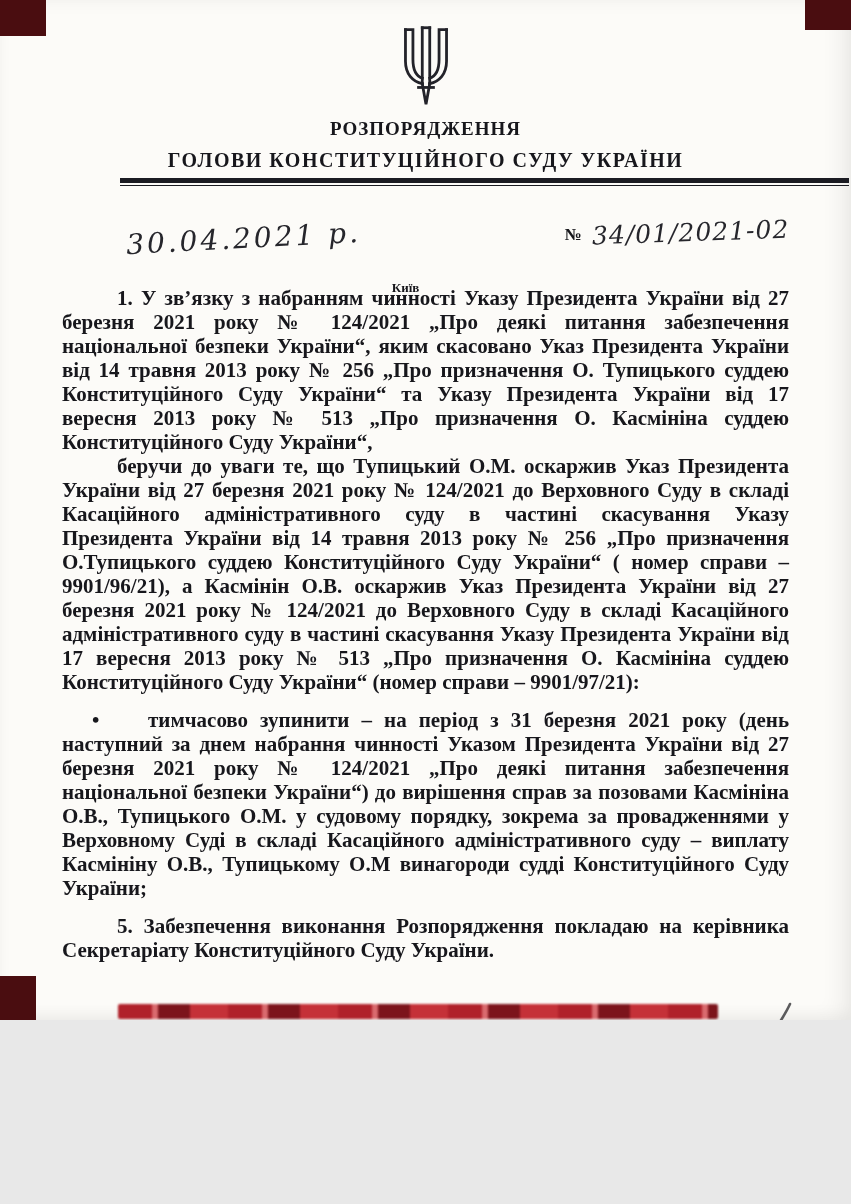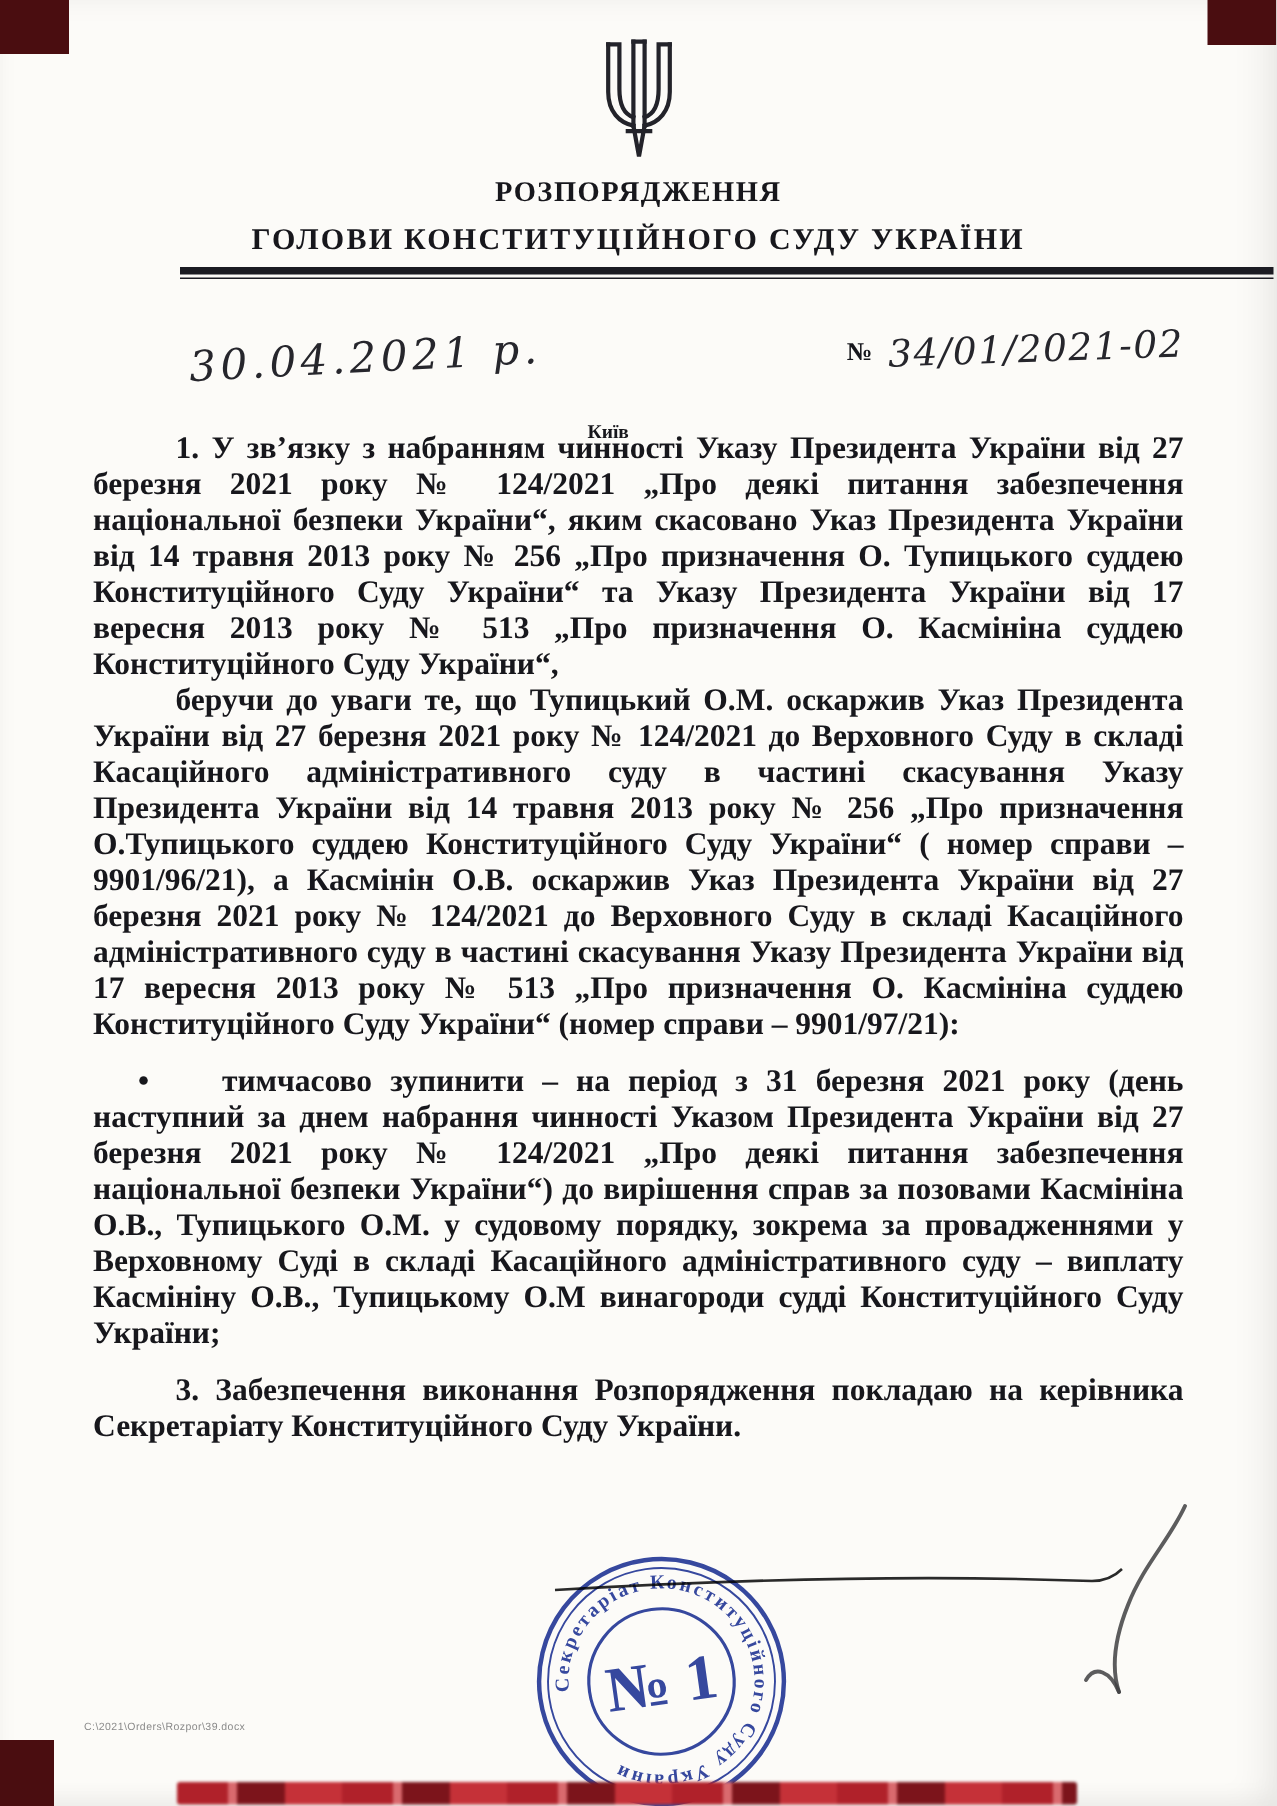--- a/index.html
+++ b/index.html
@@ -1,17 +1,17 @@
 <!DOCTYPE html>
 <html style="--ink: #17171c; --stamp-blue: #2b3f9e; --corner-maroon: #4a0d10; --strip-red: #b0212a;"><head>
 <meta charset="utf-8">
 <style>
   html,body{margin:0;padding:0;background:#e8e8e8;}
   .page{
-    position:relative; width:851px; height:1204px; margin:0 auto;
+    position:relative; width:851px; height:1020px; margin:0 auto;
     background:#fcfbf8; overflow:hidden;
     font-family:"Liberation Serif","DejaVu Serif",serif;
     color:var(--ink,#17171c);
     box-shadow: inset -12px 0 20px rgba(0,0,0,.05), inset 0 -6px 14px rgba(0,0,0,.04);
   }
   .corner{position:absolute; background:var(--corner-maroon,#4a0d10);}
   .corner.tl{left:0;top:0;width:46px;height:36px;}
   .corner.tr{right:0;top:0;width:46px;height:30px;}
   .corner.bl{left:0;bottom:0;width:36px;height:44px;}
 
@@ -113,21 +113,21 @@
       <span class="hw hw-num">34/01/2021-02</span>
     </span>
   </div>
 
   <div class="bodytext">
     <p class="para">1. У зв’язку з набранням чинності Указу Президента України від 27 березня 2021 року № 124/2021 „Про деякі питання забезпечення національної безпеки України“, яким скасовано Указ Президента України від 14 травня 2013 року № 256 „Про призначення О. Тупицького суддею Конституційного Суду України“ та Указу Президента України від 17 вересня 2013 року № 513 „Про призначення О. Касмініна суддею Конституційного Суду України“,</p>
     <p class="para">беручи до уваги те, що Тупицький О.М. оскаржив Указ Президента України від 27 березня 2021 року № 124/2021 до Верховного Суду в складі Касаційного адміністративного суду в частині скасування Указу Президента України від 14 травня 2013 року № 256 „Про призначення О.Тупицького суддею Конституційного Суду України“ ( номер справи – 9901/96/21), а Касмінін О.В. оскаржив Указ Президента України від 27 березня 2021 року № 124/2021 до Верховного Суду в складі Касаційного адміністративного суду в частині скасування Указу Президента України від 17 вересня 2013 року № 513 „Про призначення О. Касмініна суддею Конституційного Суду України“ (номер справи – 9901/97/21):</p>
     <p class="para b gap">
       <span class="bullet-char">•</span><span>тимчасово зупинити – на період з 31 березня 2021 року (день наступний за днем набрання чинності Указом Президента України від 27 березня 2021 року № 124/2021 „Про деякі питання забезпечення національної безпеки України“) до вирішення справ за позовами Касмініна О.В., Тупицького О.М. у судовому порядку, зокрема за провадженнями у Верховному Суді в складі Касаційного адміністративного суду – виплату Касмініну О.В., Тупицькому О.М винагороди судді Конституційного Суду України;</span>
     </p>
-    <p class="para gap">3. Забезпечення виконання Розпорядження покладаю на керівника Секретаріату Конституційного Суду України.</p>
+    <p class="para gap">5. Забезпечення виконання Розпорядження покладаю на керівника Секретаріату Конституційного Суду України.</p>
   </div>
 
   <svg class="underline-svg" viewBox="0 0 384 26">
     <path d="M2,16 C120,9 250,6 360,10 C370,10 376,6 380,2"></path>
   </svg>
 
   <svg class="signature-svg" viewBox="0 0 180 140">
     <path d="M150,6 C140,28 122,46 112,72 C104,92 100,112 106,130"></path>
     <path d="M106,130 C100,116 90,112 84,122"></path>
   </svg>

